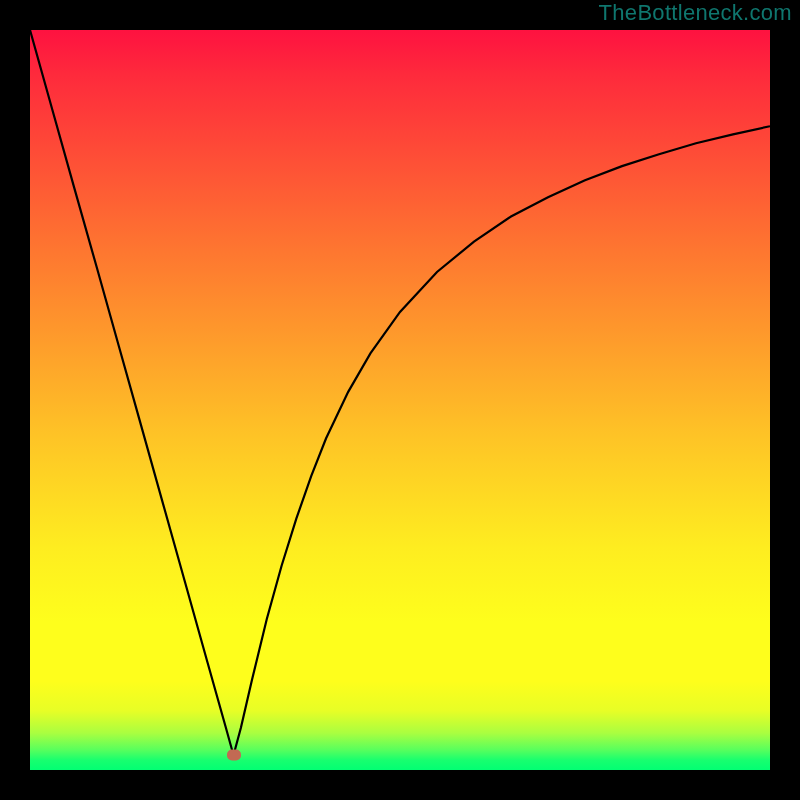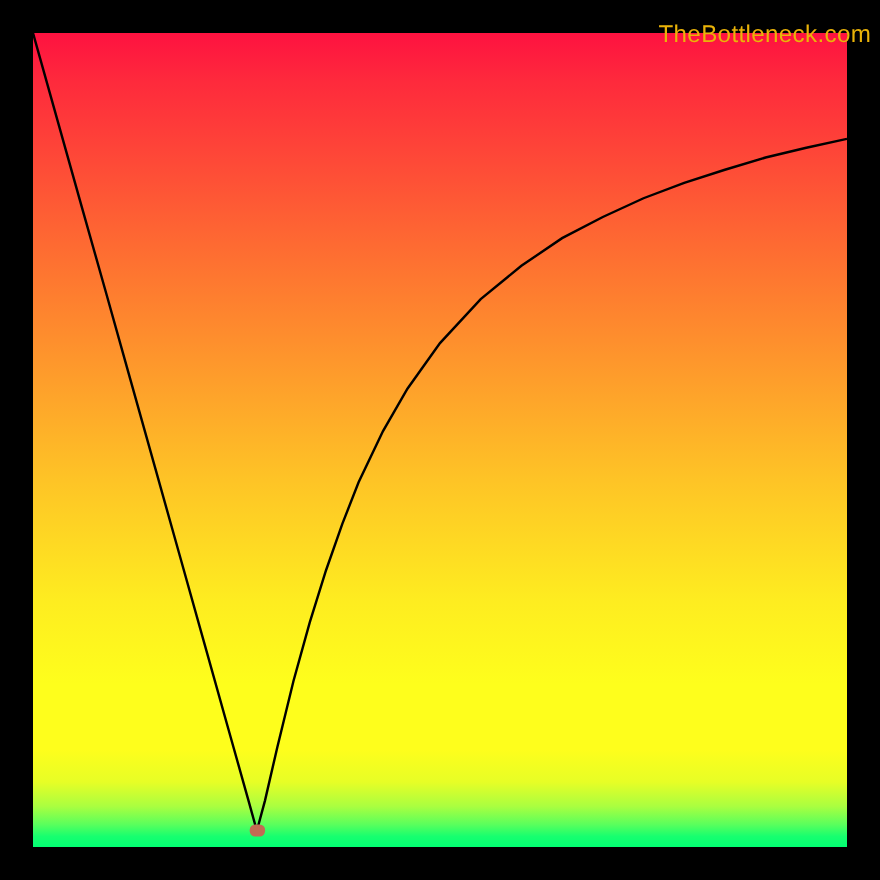--- a/index.html
+++ b/index.html
@@ -1,17 +1,17 @@
 <!DOCTYPE html>
 <html><head>
 <meta charset="utf-8">
 <style>
   * { margin: 0; padding: 0; box-sizing: border-box; }
   body { width: 800px; height: 800px; background: #000; position: relative; font-family: Arial, sans-serif; }
-  .watermark { position: absolute; top: 18px; right: 8px; color: #eab308; font-size: 22px; font-weight: normal; z-index: 10; letter-spacing: 0.3px; }
+  .watermark { position: absolute; top: 0; right: 8px; color: #0f766e; font-size: 22px; font-weight: normal; z-index: 10; letter-spacing: 0.3px; }
   .plot-area { position: absolute; top: 30px; left: 30px; width: 740px; height: 740px; overflow: hidden; }
   .gradient-bg { width: 100%; height: 100%; }
   .curve-svg { position: absolute; top: 0; left: 0; width: 100%; height: 100%; }
   .marker { position: absolute; width: 14px; height: 11px; border-radius: 5px; background: #c26a53; transform: translate(-50%, -50%); }
 </style>
 </head>
 <body>
 
 <div class="watermark">TheBottleneck.com</div>
 

